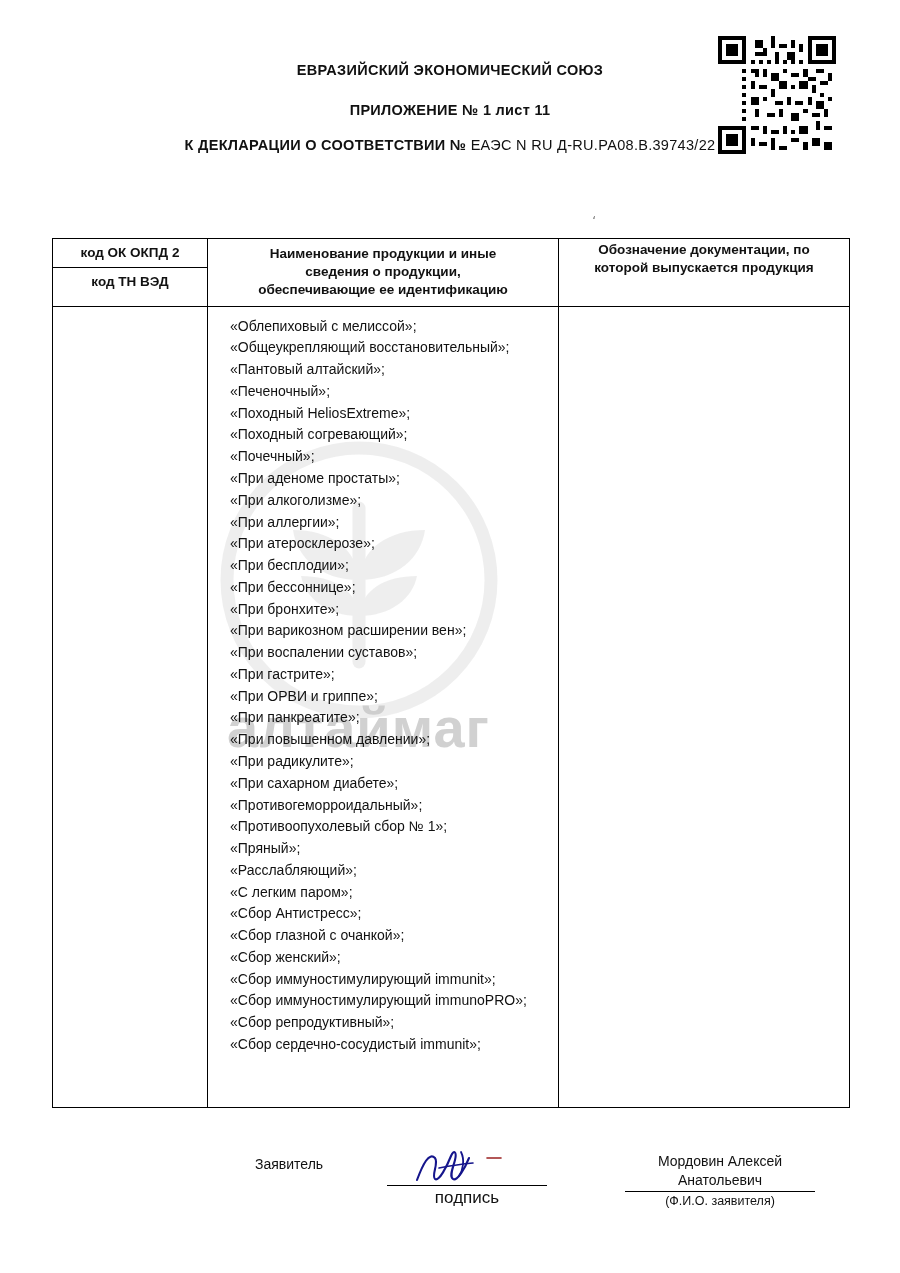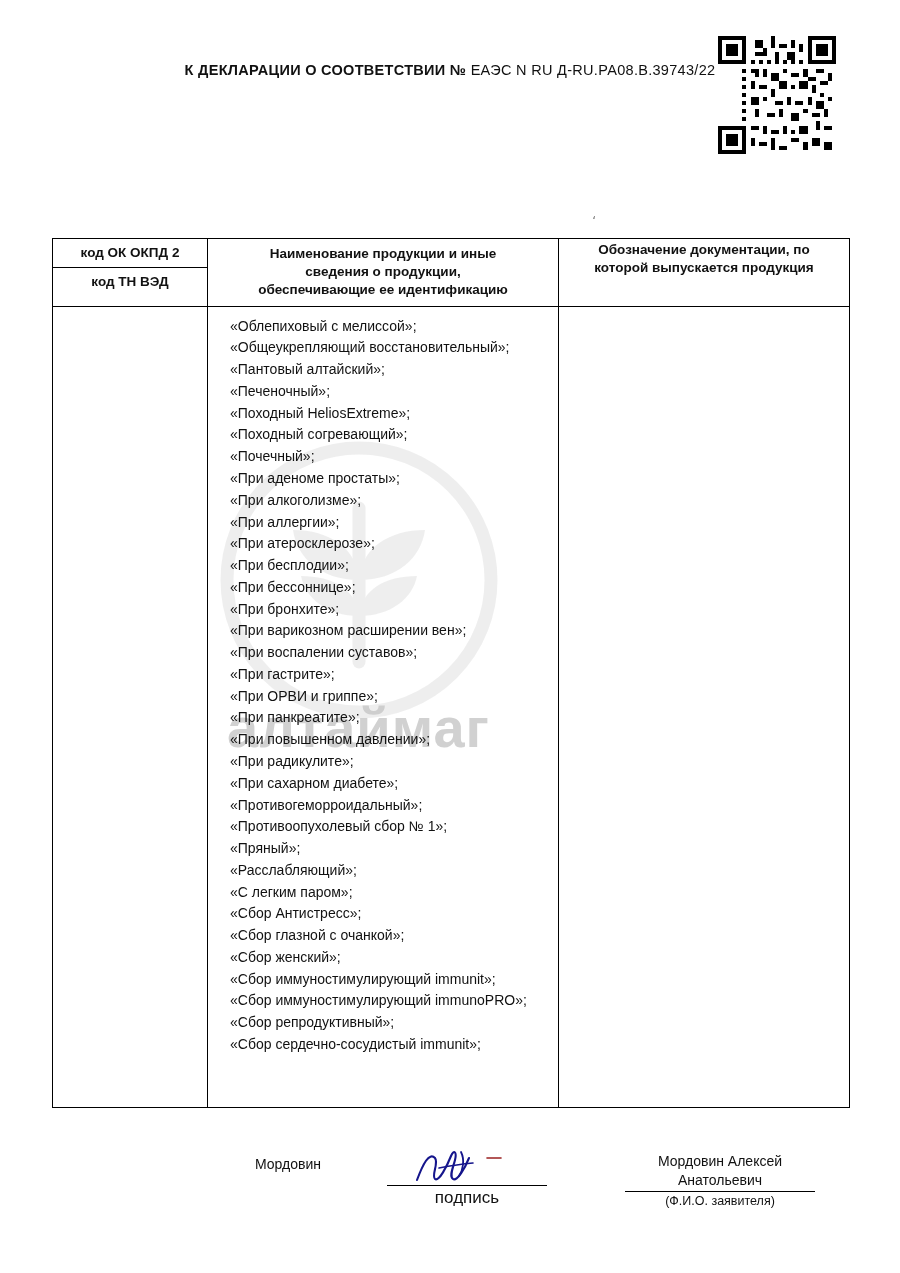--- a/index.html
+++ b/index.html
@@ -212,20 +212,22 @@
     left: 592px;
     top: 208px;
     font-size: 12px;
     color: #777;
   }
 </style>
 </head>
 <body>
 
 <div class="header">
+  <div class="line l1">ЕВРАЗИЙСКИЙ ЭКОНОМИЧЕСКИЙ СОЮЗ</div>
+  <div class="line">ПРИЛОЖЕНИЕ № 1 лист 11</div>
   <div class="line">
     <span>К ДЕКЛАРАЦИИ О СООТВЕТСТВИИ № </span><span class="normal">ЕАЭС N RU Д-RU.РА08.В.39743/22</span>
   </div>
 </div>
 
 <div class="qr">
   <svg width="118" height="118" viewBox="0 0 29 29" shape-rendering="crispEdges">
     <rect width="29" height="29" fill="#ffffff"></rect>
     <g fill="#000000">
 
@@ -402,21 +404,21 @@
             <li>«Сбор репродуктивный»;</li>
             <li>«Сбор сердечно-сосудистый immunit»;</li>
           </ul>
       </td>
       <td class="body-cell empty-cell"></td>
     </tr>
   </tbody>
 </table>
 
 <div class="footer">
-  <div class="sig-applicant">Мордовин</div>
+  <div class="sig-applicant">Заявитель</div>
 
   <div class="sig-line-box">
     <div class="sig-scribble">
       <svg width="120" height="42" viewBox="0 0 120 42">
         <path d="M8 34 C14 18 20 6 26 12 C30 17 22 30 26 33 C30 36 38 20 42 10 C45 3 48 6 46 14 C44 22 40 30 44 33 C48 36 56 22 60 12" fill="none" stroke="#15158c" stroke-width="2.1" stroke-linecap="round"></path>
         <path d="M30 22 C40 20 52 18 64 17" fill="none" stroke="#15158c" stroke-width="1.6" stroke-linecap="round"></path>
         <path d="M52 6 C56 14 54 24 50 30" fill="none" stroke="#15158c" stroke-width="1.8" stroke-linecap="round"></path>
         <path d="M78 12 L92 12" fill="none" stroke="#9a2020" stroke-width="1.6" stroke-linecap="round"></path>
       </svg>
     </div>

